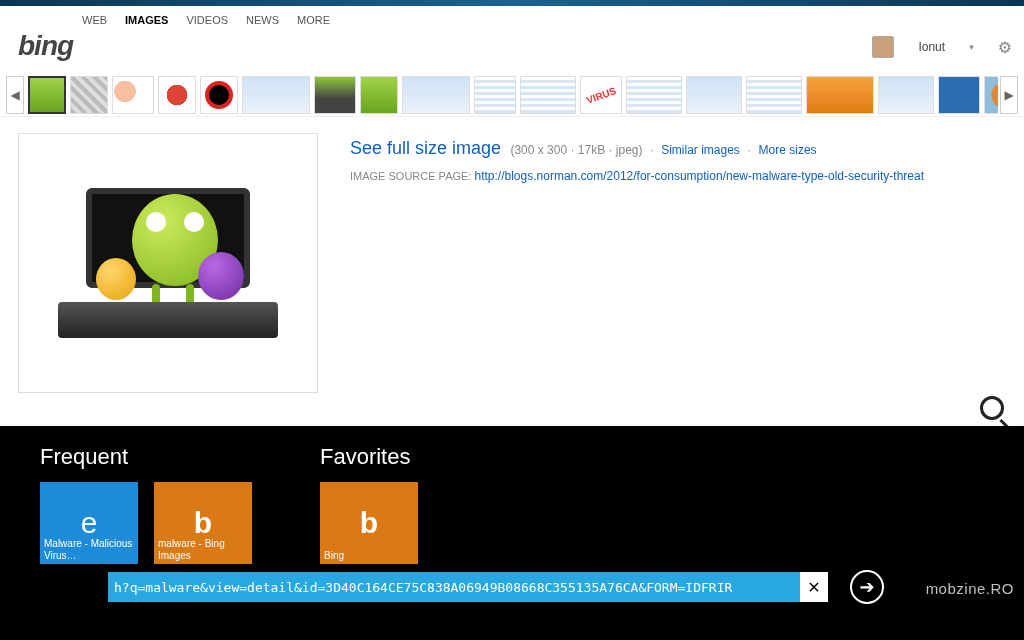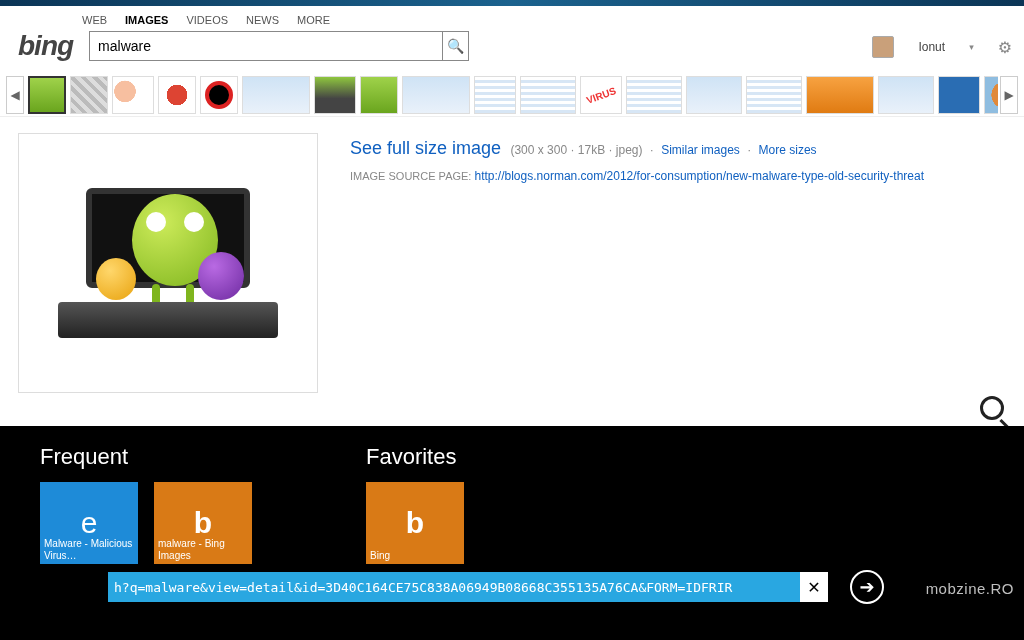--- a/index.html
+++ b/index.html
@@ -72,21 +72,21 @@
   .sep { color:#888; margin:0 4px;}
   .title-line { color:#000; font-weight:bold; font-size:12px; margin-top:2px;}
   .source-line { font-size:11px; color:#888; margin-top:2px;}
   .source-line a{font-size:12px;}
 
   .mag { position:absolute; right:20px; bottom:6px; width:24px; height:24px; border:3px solid #222; border-radius:50%;}
   .mag::after{content:"";position:absolute;right:-8px;bottom:-8px;width:10px;height:3px;background:#222;transform:rotate(45deg);}
 
   
   .metro { position:absolute; left:0; right:0; top:426px; bottom:0; background:#000; color:#fff; padding:18px 40px 0 40px;}
-  .groups { display:flex; gap:114px;}
+  .groups { display:flex; gap:68px;}
   .group-title { font-size:22px; font-weight:200; margin-bottom:12px; font-family:"Segoe UI",Arial,sans-serif;}
   .tiles { display:flex; gap:16px;}
   .tile { width:98px; height:82px; position:relative; cursor:pointer;}
   .tile .ticon{position:absolute;inset:0;display:flex;align-items:center;justify-content:center;font-size:30px;color:#fff;}
   .tile .tlabel{position:absolute;left:4px;right:4px;bottom:3px;font-size:10px;line-height:1.15;color:#fff;}
   .tile.blue{background:#1e8bd8;}
   .tile.orange{background:#d97a16;}
   .bing-b{font-family:Arial;font-weight:bold;font-size:28px;}
 
   
@@ -108,26 +108,20 @@
     <div class="nav">
       <span>WEB</span>
       <span class="active">IMAGES</span>
       <span>VIDEOS</span>
       <span>NEWS</span>
       <span>MORE</span>
     </div>
 
     <div class="header-row">
       <div class="logo">b<span>i</span>ng<span class="dot"></span></div>
-      <div class="searchbox">
-        <input value="malware" style="">
-        <button>
-          <span>🔍</span>
-        </button>
-      </div>
     </div>
 
     <div class="user-area">
       <div class="avatar"></div>
       <span>Ionut</span>
       <span class="user-caret">▾</span>
       <span class="gear">⚙</span>
     </div>
 
     <div class="thumb-strip">

